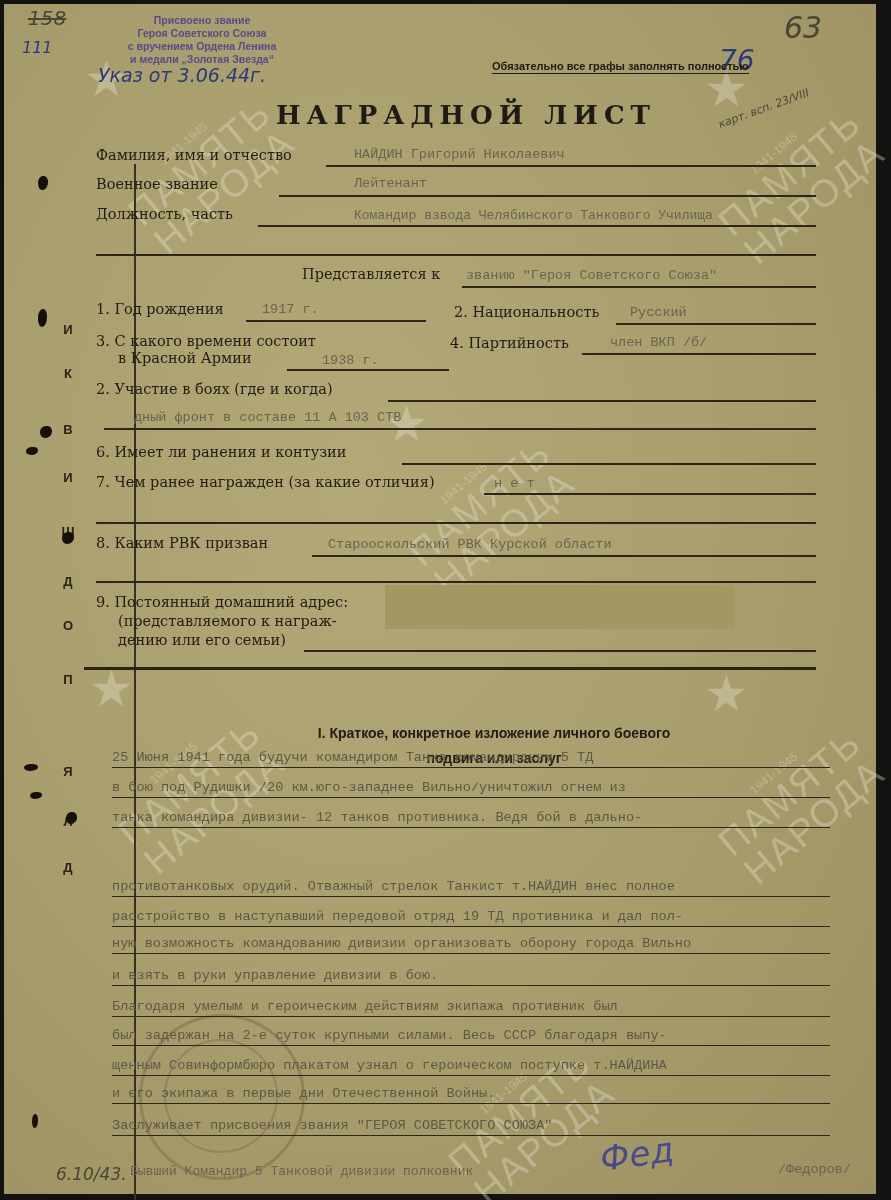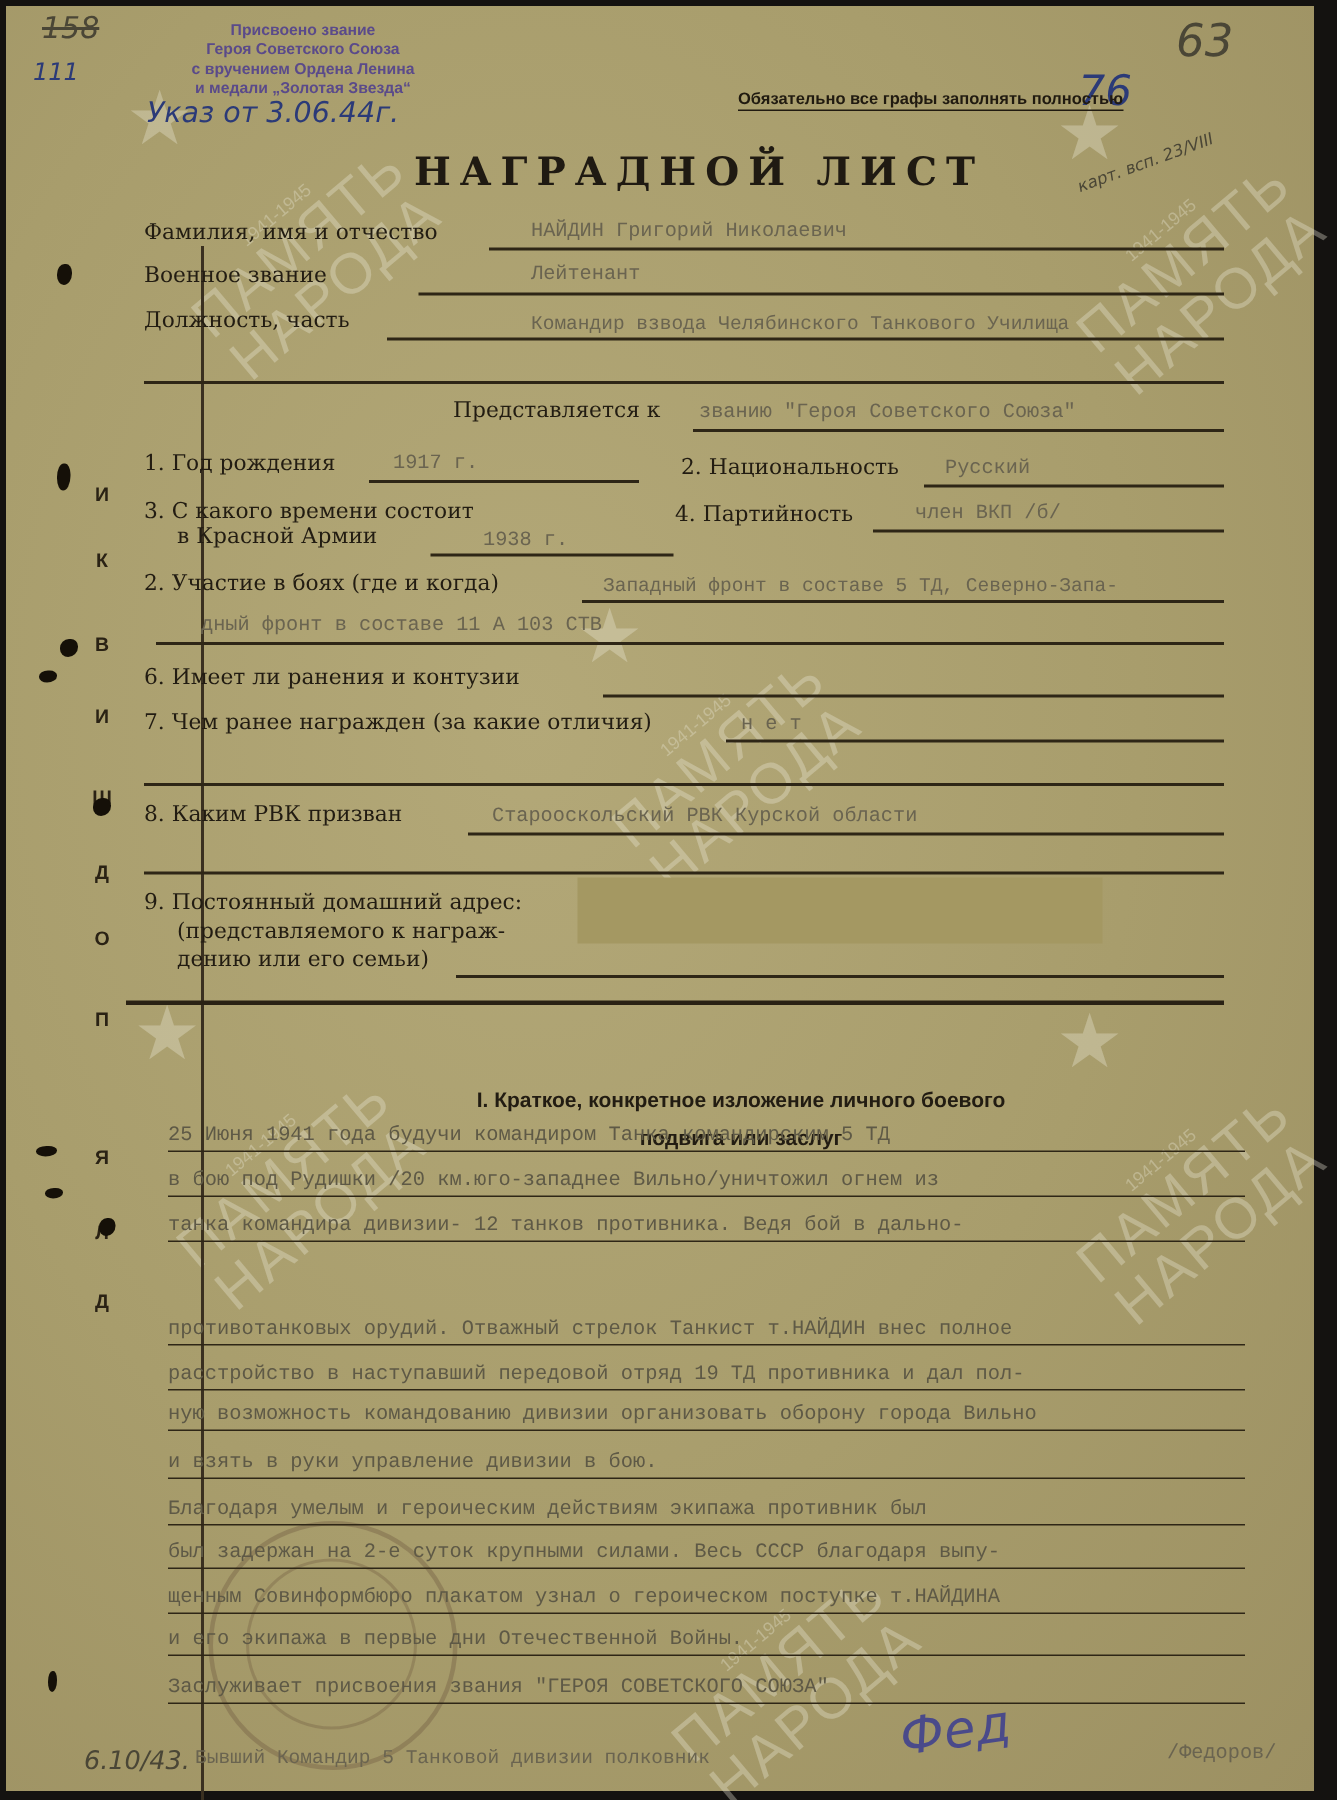--- a/index.html
+++ b/index.html
@@ -141,21 +141,20 @@
   <div class="abs label" style="left:92px;top:329px;">3. С какого времени состоит</div>
   <div class="abs label" style="left:114px;top:346px;">в Красной Армии</div>
   <div class="uline" style="left:283px;top:365px;width:162px;"></div>
   <div class="abs typed" style="left:318px;top:349px;">1938 г.</div>
   <div class="abs label" style="left:446px;top:331px;">4. Партийность</div>
   <div class="uline" style="left:578px;top:349px;width:234px;"></div>
   <div class="abs typed" style="left:606px;top:331px;">член ВКП /б/</div>
 
   <div class="abs label" style="left:92px;top:377px;">2. Участие в боях (где и когда)</div>
   <div class="uline" style="left:384px;top:396px;width:428px;"></div>
-  <div class="abs typed" style="left:398px;top:379px;font-size:13px;">Западный фронт в составе 5 ТД, Северно-Запа-</div>
   <div class="uline" style="left:100px;top:424px;width:712px;"></div>
   <div class="abs typed" style="left:130px;top:406px;">дный фронт в составе 11 А 103 СТВ</div>
 
   <div class="abs label" style="left:92px;top:440px;">6. Имеет ли ранения и контузии</div>
   <div class="uline" style="left:398px;top:459px;width:414px;"></div>
 
   <div class="abs label" style="left:92px;top:470px;">7. Чем ранее награжден (за какие отличия)</div>
   <div class="uline" style="left:480px;top:489px;width:332px;"></div>
   <div class="abs typed" style="left:490px;top:472px;">н е т</div>
   <div class="uline" style="left:92px;top:518px;width:720px;"></div>

